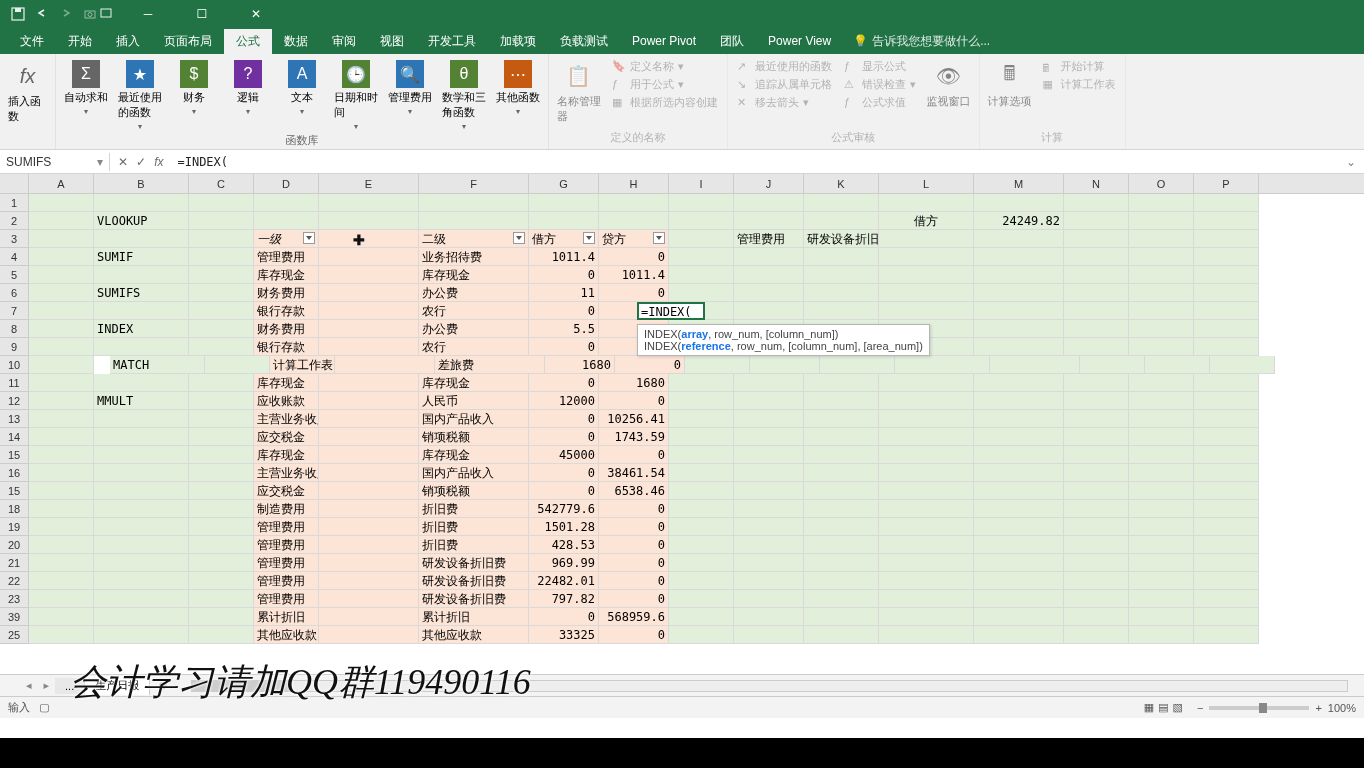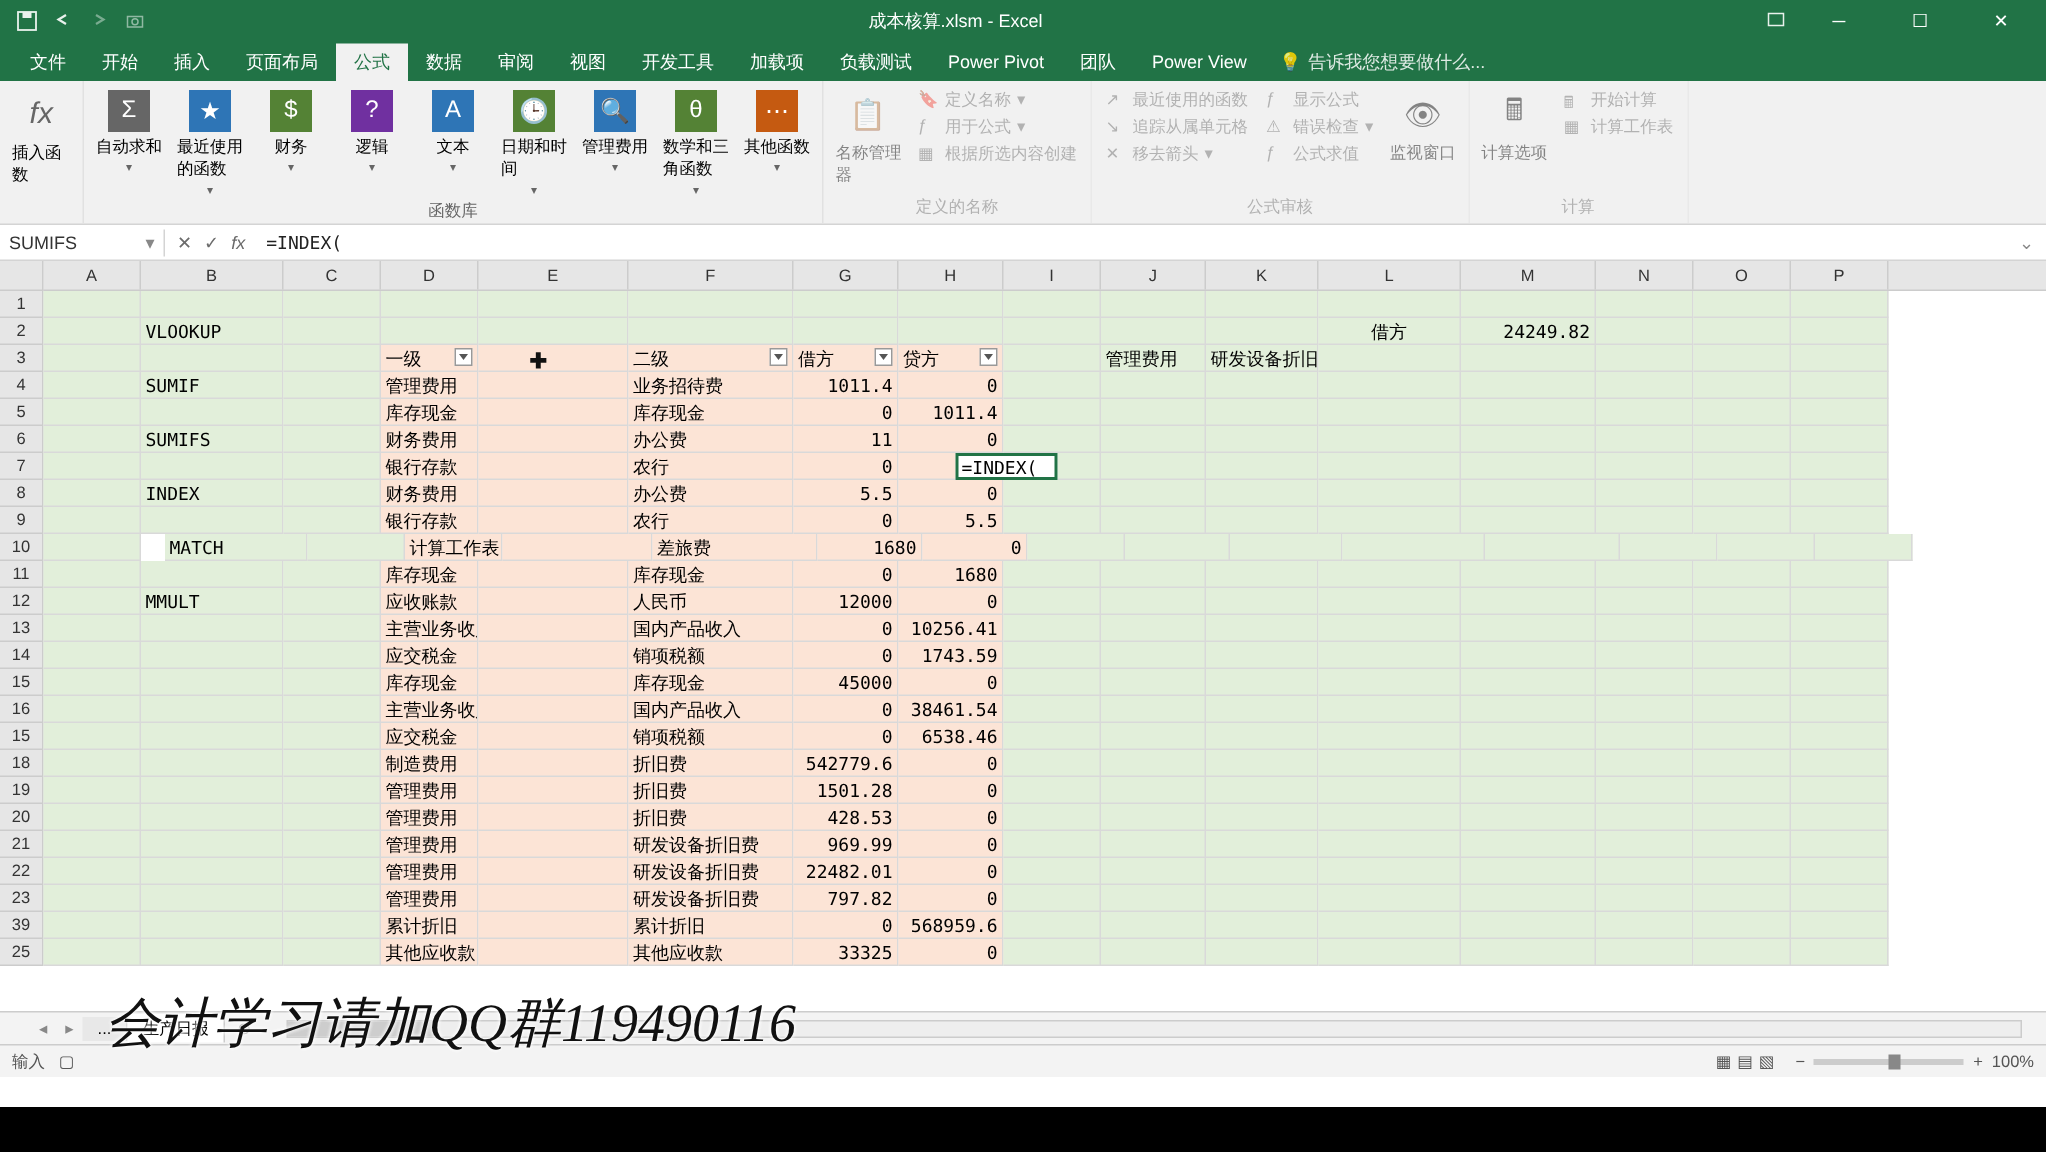--- a/index.html
+++ b/index.html
@@ -90,21 +90,20 @@
           <path d="M5 3 L10 6 L5 9" fill="none" stroke="#fff" stroke-width="1.5"></path>
         </svg>
       </span>
     <span class="qat-icon" style="opacity:.5">
         <svg width="14" height="14" viewBox="0 0 14 14">
           <rect x="2" y="4" width="10" height="7" fill="none" stroke="#fff"></rect>
           <circle cx="7" cy="7.5" r="2" fill="none" stroke="#fff"></circle>
         </svg>
       </span>
   </div>
-  <div class="title-center">成本核算.xlsm - Excel</div>
   <div class="title-right">
     <span class="qat-icon">
         <svg width="14" height="14">
           <rect x="2" y="2" width="10" height="8" fill="none" stroke="#fff"></rect>
         </svg>
       </span>
     <span class="win-btn">─</span>
     <span class="win-btn">☐</span>
     <span class="win-btn">✕</span>
   </div>
@@ -359,21 +358,21 @@
           <div class="cell bg-green" style="width: 95px; text-align: center;">借方</div>
           <div class="cell bg-green num" style="width: 90px;">24249.82</div>
           <div class="cell bg-green" style="width: 65px;"></div>
           <div class="cell bg-green" style="width: 65px;"></div>
           <div class="cell bg-green" style="width: 65px;"></div>
         </div>
         <div class="row">
           <div class="cell bg-green" style="width: 65px;"></div>
           <div class="cell bg-green" style="width: 95px;"></div>
           <div class="cell bg-green" style="width: 65px;"></div>
-          <div class="cell bg-peach" style="width: 65px;">一级<span class="filter-btn"></span></div>
+          <div class="cell bg-peach" style="width: 65px; font-style: italic;">一级<span class="filter-btn"></span></div>
           <div class="cell bg-peach" style="width: 100px;"></div>
           <div class="cell bg-peach" style="width: 110px;">二级<span class="filter-btn"></span></div>
           <div class="cell bg-peach" style="width: 70px;">借方<span class="filter-btn"></span></div>
           <div class="cell bg-peach" style="width: 70px;">贷方<span class="filter-btn"></span></div>
           <div class="cell bg-green" style="width: 65px;"></div>
           <div class="cell bg-green" style="width: 70px;">管理费用</div>
           <div class="cell bg-green" style="width: 75px;">研发设备折旧</div>
           <div class="cell bg-green" style="width: 95px;"></div>
           <div class="cell bg-green" style="width: 90px;"></div>
           <div class="cell bg-green" style="width: 65px;"></div>
@@ -772,20 +771,24 @@
           <div class="cell bg-green" style="width: 75px;"></div>
           <div class="cell bg-green" style="width: 95px;"></div>
           <div class="cell bg-green" style="width: 90px;"></div>
           <div class="cell bg-green" style="width: 65px;"></div>
           <div class="cell bg-green" style="width: 65px;"></div>
           <div class="cell bg-green" style="width: 65px;"></div>
         </div>
       </div>
   </div>
   <div class="active-cell" style="left:637px;top:108px;width:68px;height:18px">=INDEX(</div>
+  <div class="tooltip" style="left:637px;top:130px">
+    <div><span>INDEX(</span><b>array</b><span>, row_num, [column_num])</span></div>
+    <div><span>INDEX(</span><b>reference</b><span>, row_num, [column_num], [area_num])</span></div>
+  </div>
   <div class="cursor-plus" style="left:353px;top:38px">✚</div>
 </div>
 
 <div class="sheettabs">
   <span style="padding:0 6px;color:#888">◂</span>
   <span style="padding:0 6px;color:#888">▸</span>
   <div class="sheettab" style="background:#e8e8e8">...</div>
   <div class="sheettab">生产日报</div>
   <span style="padding:0 8px;color:#888">⊕</span>
   <div class="scroll-track">

